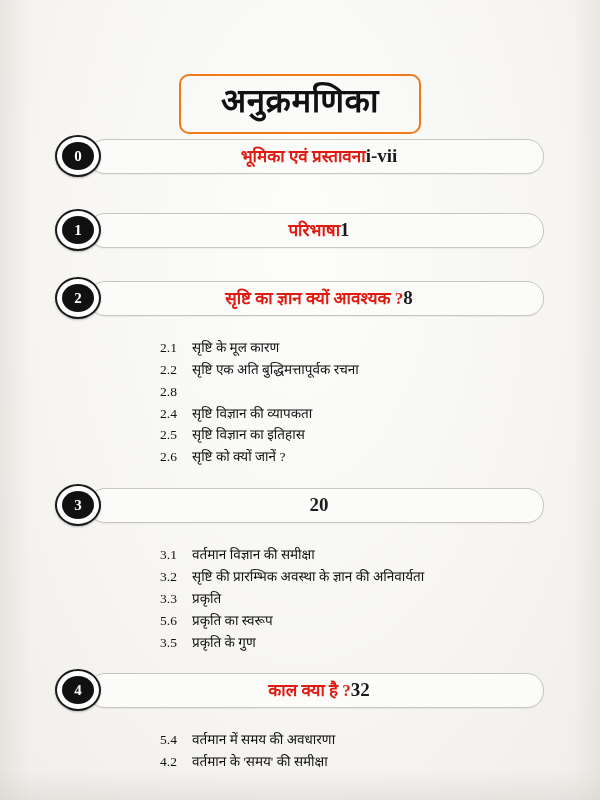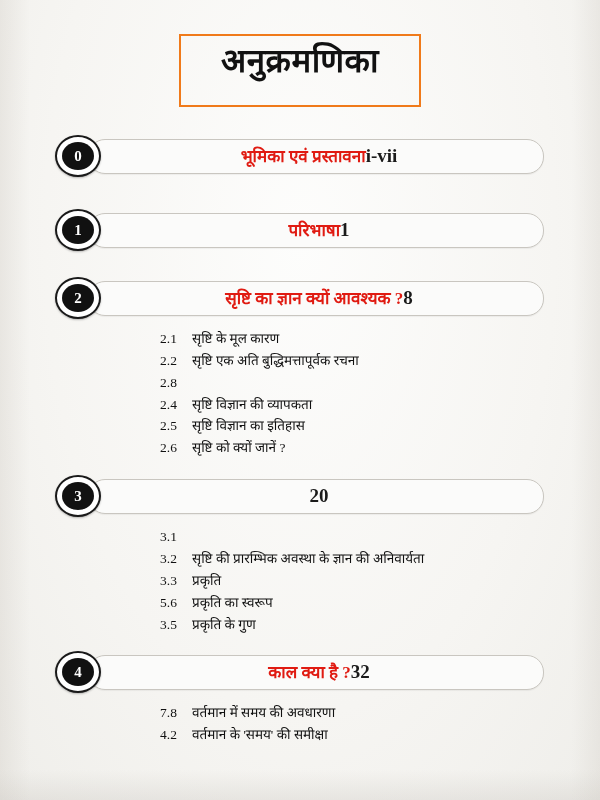--- a/index.html
+++ b/index.html
@@ -38,23 +38,24 @@
   .title-wrap {
     position: absolute;
     top: 34px;
     left: 0;
     right: 0;
     display: flex;
     justify-content: center;
   }
   .title-box {
     border: 2px solid #f07a1a;
-    border-radius: 0;
-    padding: 7px 40px 24px 40px;
+    border-radius: 10px;
+    padding: 7px 40px 11px 40px;
     background: transparent;
+    margin-top: 40px;
   }
   .title-text {
     font-family: "Liberation Serif", serif;
     font-size: 33px;
     font-weight: 700;
     color: #111;
     letter-spacing: 0.5px;
     line-height: 1.15;
     white-space: nowrap;
   }
@@ -129,21 +130,21 @@
   .pill-page {
     font-family: "Liberation Serif", serif;
     font-size: 19px;
     color: #1a1a1a;
     font-weight: 700;
     padding-right: 2px;
   }
 
   
   .subitems {
-    margin-top: 7px;
+    margin-top: 16px;
     margin-bottom: 14px;
     padding-left: 160px;
   }
   .subitem {
     display: flex;
     align-items: baseline;
     font-family: "Liberation Serif", serif;
     font-size: 13.5px;
     color: #111;
     line-height: 1.62;
@@ -241,20 +242,21 @@
         <div class="num-badge">
           <div class="num-badge-inner">3</div>
         </div>
         <div class="pill">
           <span class="pill-page">20</span>
         </div>
       </div>
       <div class="subitems">
         <div class="subitem">
           <span class="sub-num">3.1</span>
+          <span class="sub-label">वर्तमान विज्ञान की समीक्षा</span>
         </div>
         <div class="subitem">
           <span class="sub-num">3.2</span>
           <span class="sub-label">सृष्टि की प्रारम्भिक अवस्था के ज्ञान की अनिवार्यता</span>
         </div>
         <div class="subitem">
           <span class="sub-num">3.3</span>
           <span class="sub-label">प्रकृति</span>
         </div>
         <div class="subitem">
@@ -273,21 +275,21 @@
         <div class="num-badge">
           <div class="num-badge-inner">4</div>
         </div>
         <div class="pill">
           <span class="pill-title">काल क्या है ?</span>
           <span class="pill-page">32</span>
         </div>
       </div>
       <div class="subitems">
         <div class="subitem">
-          <span class="sub-num">7.8</span>
+          <span class="sub-num">5.4</span>
           <span class="sub-label">वर्तमान में समय की अवधारणा</span>
         </div>
         <div class="subitem">
           <span class="sub-num">4.2</span>
           <span class="sub-label">वर्तमान के 'समय' की समीक्षा</span>
         </div>
       </div>
     </div>
 
   </div>

